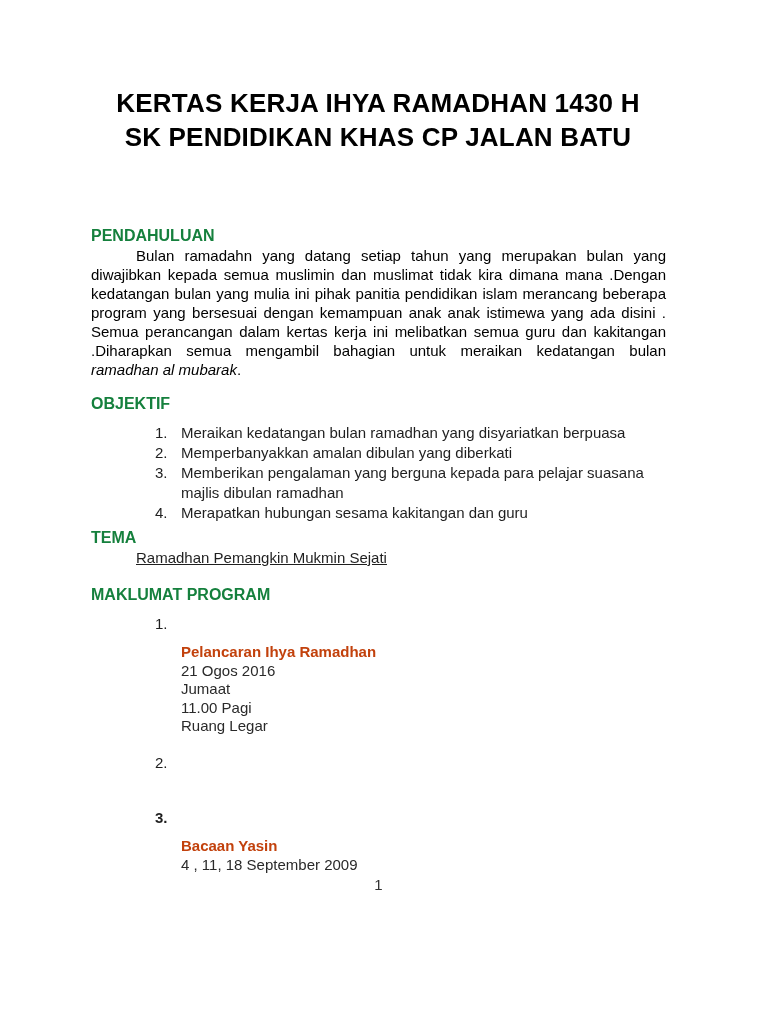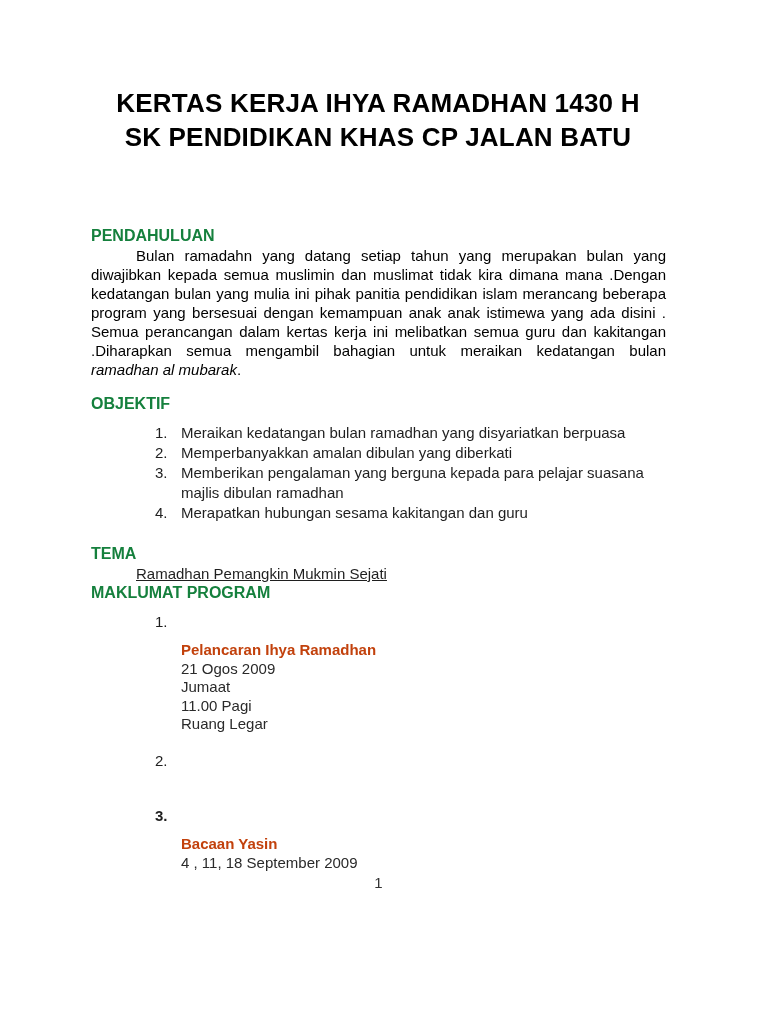--- a/index.html
+++ b/index.html
@@ -38,23 +38,23 @@
     line-height: 19px;
     text-align: justify;
     text-indent: 45px;
     color: #000000;
   }
   .h-objektif { margin-top: 15px; }
   .objektif-list { margin-top: 9px; padding-left: 64px; font-size: 15px; }
   .objektif-item { display: flex; line-height: 20px; }
   .objektif-item .num { width: 26px; flex: 0 0 26px; }
   .objektif-item .txt { flex: 1; }
-  .h-tema { margin-top: 21px; }
+  .h-tema { margin-top: 5px; }
   .tema-text { padding-left: 45px; font-size: 15px; line-height: 19px; text-decoration: underline; }
-  .h-maklumat { margin-top: 0; }
+  .h-maklumat { margin-top: 18px; }
   .program-list { padding-left: 64px; font-size: 15px; }
   .program-item { display: flex; line-height: 18.5px; }
   .program-item .num { width: 26px; flex: 0 0 26px; }
   .program-item.p1 { margin-top: 10px; }
   .program-item.p2 { margin-top: 18px; }
   .program-item.p3 { margin-top: 37px; }
   .program-item.p3 .num { font-weight: bold; }
   .program-body .p-title { font-weight: bold; color: #c2410c; margin-top: 28px; }
   .program-body .p-detail { white-space: pre-wrap; color: #2a2a2a; }
   .page-number {
@@ -105,21 +105,21 @@
     <div class="tema-text">Ramadhan Pemangkin Mukmin Sejati</div>
 
     <div class="section-heading h-maklumat">MAKLUMAT PROGRAM</div>
 
     <div class="program-list">
 
       <div class="program-item p1">
         <span class="num">1.</span>
         <div class="program-body">
           <div class="p-title">Pelancaran Ihya Ramadhan</div>
-          <div class="p-detail">21 Ogos 2009</div>
+          <div class="p-detail">21 Ogos 2016</div>
           <div class="p-detail">Jumaat</div>
           <div class="p-detail">11.00 Pagi</div>
           <div class="p-detail">Ruang Legar</div>
         </div>
       </div>
 
       <div class="program-item p2">
         <span class="num">2.</span>
       </div>
 

